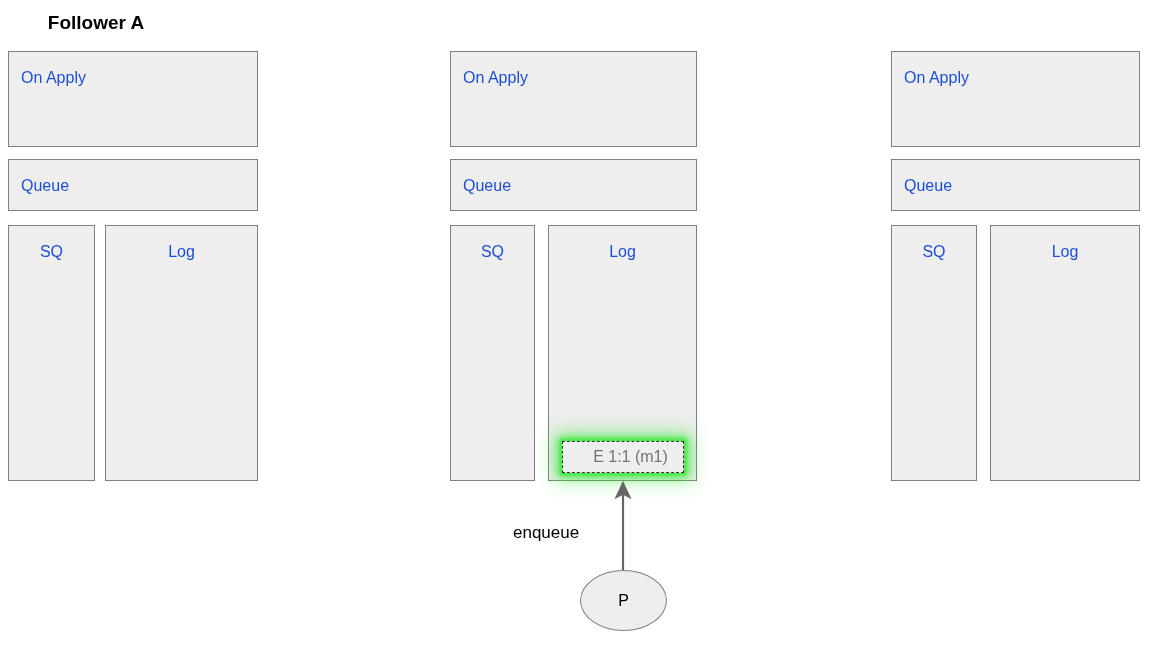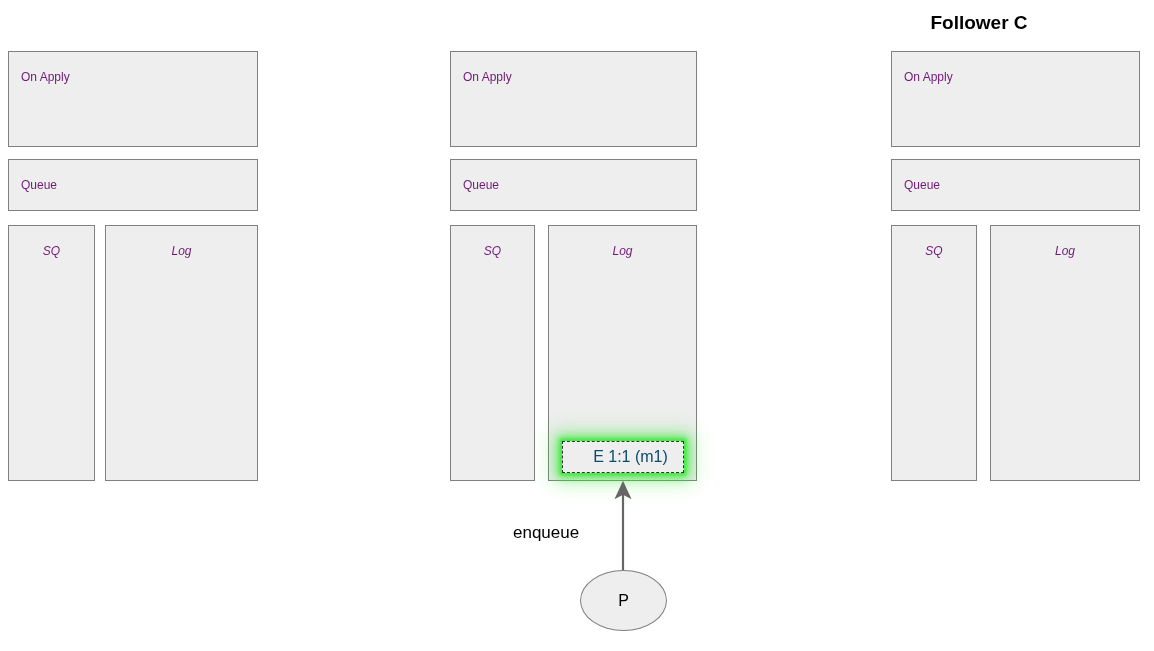--- a/index.html
+++ b/index.html
@@ -31,46 +31,45 @@
     line-height: 24px;
   }
   .box {
     position: absolute;
     background: #eeeeee;
     border: 1.6px solid #808080;
     box-sizing: border-box;
   }
   .box-label {
     position: absolute;
-    font-size: 12px;
-    color: #701a75;
+    font-size: 16px;
+    color: #1d4ed8;
     white-space: nowrap;
     line-height: 19px;
   }
   .label-left {
     left: 12px;
     top: 16px;
   }
   .label-center {
     left: 0;
     right: 0;
     top: 16px;
     text-align: center;
-    font-style: italic;
   }
   .entry {
     position: absolute;
     background: #eeeeee;
     border: 1.6px dashed #333333;
     box-sizing: border-box;
     display: flex;
     align-items: center;
     justify-content: center;
     font-size: 16px;
-    color: #0c4a6e;
+    color: #737373;
     white-space: nowrap;
     box-shadow:
       0 0 3px 2px rgba(60, 235, 60, 0.95),
       0 0 8px 4px rgba(60, 235, 60, 0.68),
       0 0 15px 7px rgba(60, 235, 60, 0.34),
       0 0 24px 11px rgba(60, 235, 60, 0.14);
     padding-left: 15px;
   }
   .edge-label {
     position: absolute;
@@ -98,20 +97,21 @@
     height: 651px;
     overflow: visible;
     pointer-events: none;
   }
 </style>
 </head>
 <body>
 
 <div id="diagram">
 
+  <div class="node-title" style="left:33px; top:11px; width:126px;">Follower A</div>
 
   <div class="box" style="left:8px; top:51px; width:250px; height:96px;">
     <div class="box-label label-left">On Apply</div>
   </div>
 
   <div class="box" style="left:8px; top:159px; width:250px; height:52px;">
     <div class="box-label label-left">Queue</div>
   </div>
 
   <div class="box" style="left:8px; top:225px; width:87px; height:256px;">
@@ -134,21 +134,20 @@
   <div class="box" style="left:450px; top:225px; width:85px; height:256px;">
     <div class="box-label label-center">SQ</div>
   </div>
 
   <div class="box" style="left:548px; top:225px; width:149px; height:256px;">
     <div class="box-label label-center">Log</div>
   </div>
 
   <div class="entry" style="left:562px; top:441px; width:122px; height:32px;">E 1:1 (m1)</div>
 
-  <div class="node-title" style="left:916px; top:11px; width:126px;">Follower C</div>
 
   <div class="box" style="left:891px; top:51px; width:249px; height:96px;">
     <div class="box-label label-left">On Apply</div>
   </div>
 
   <div class="box" style="left:891px; top:159px; width:249px; height:52px;">
     <div class="box-label label-left">Queue</div>
   </div>
 
   <div class="box" style="left:891px; top:225px; width:86px; height:256px;">

